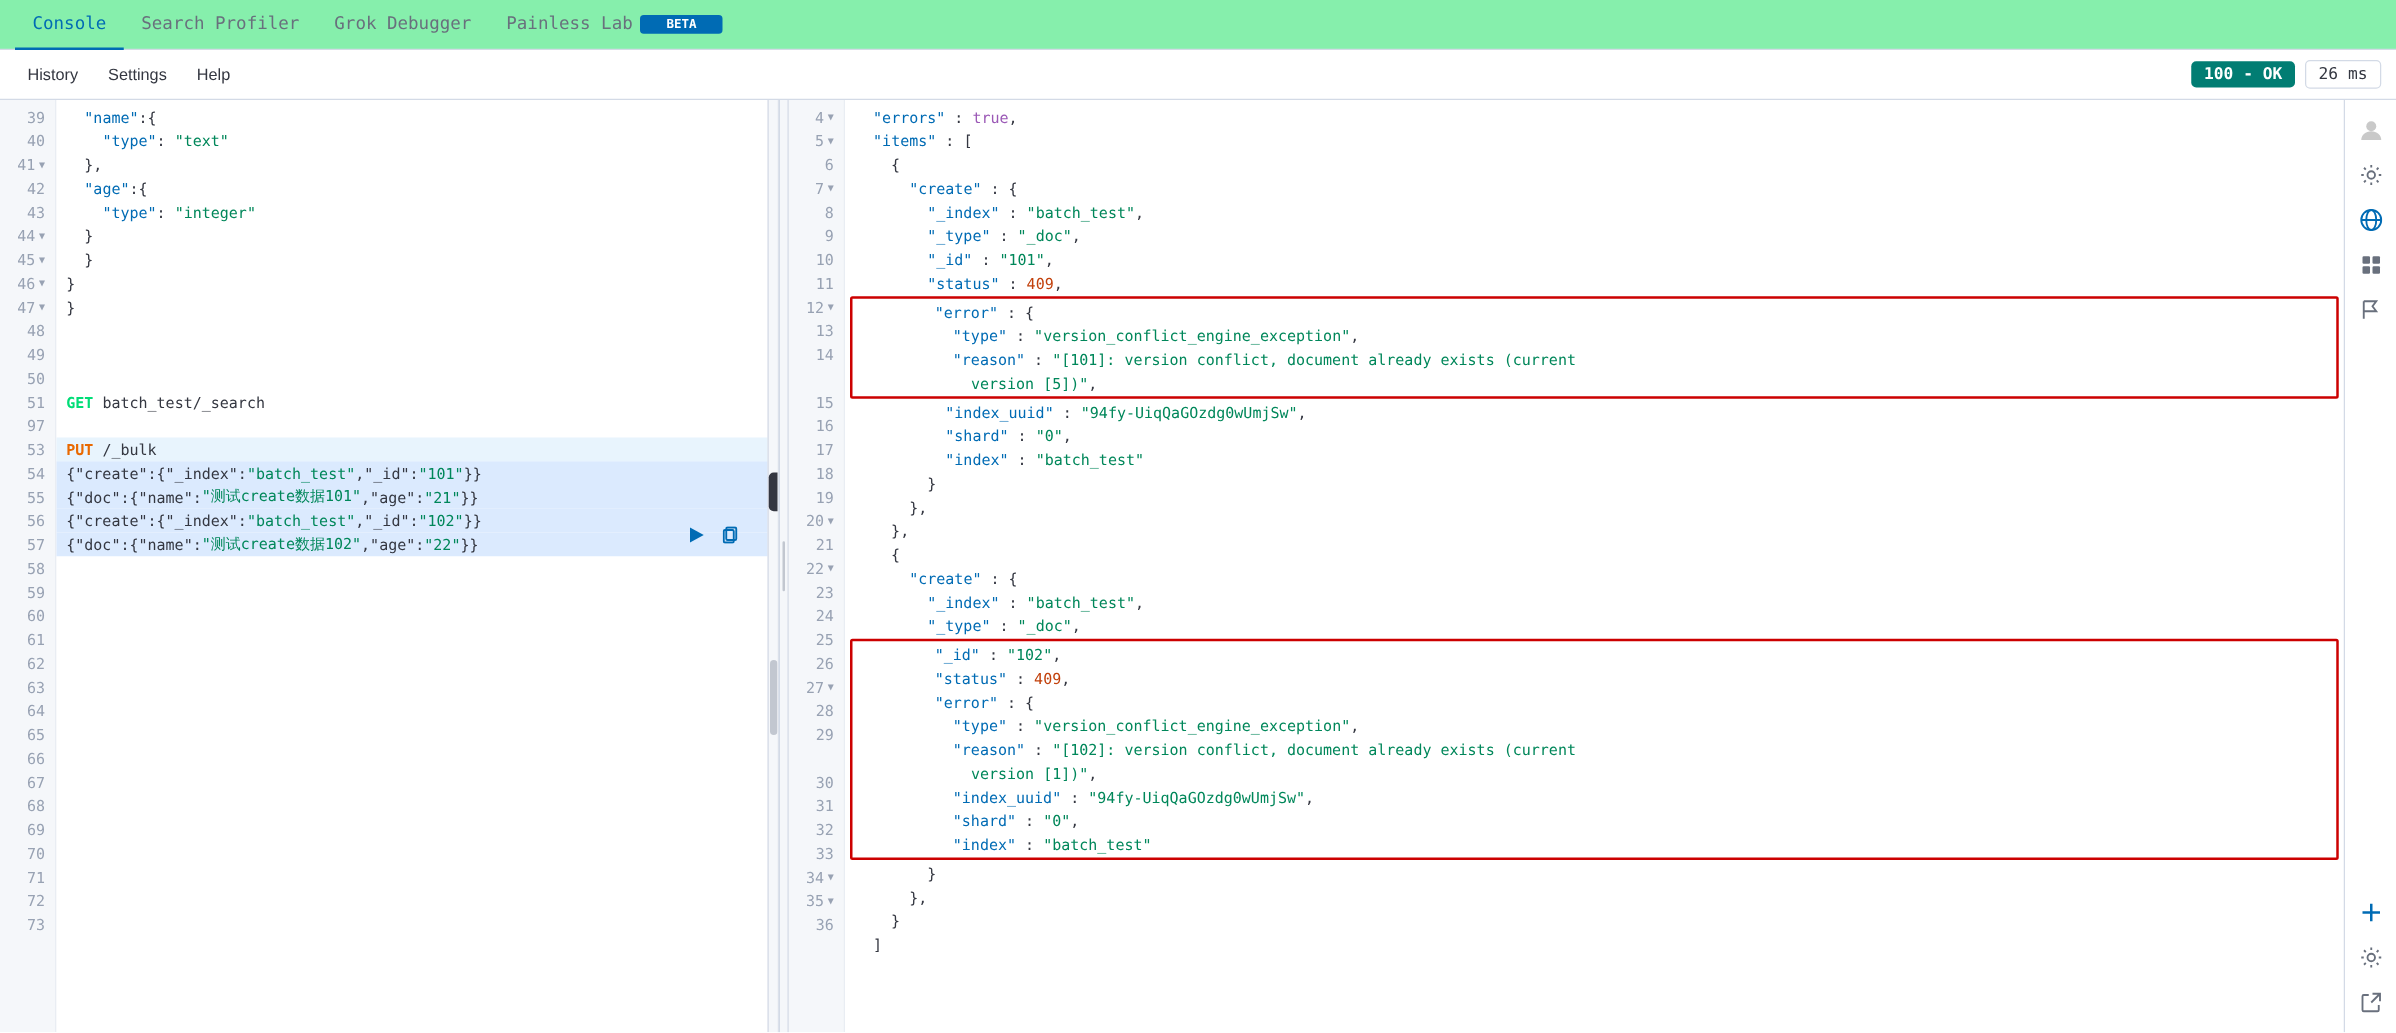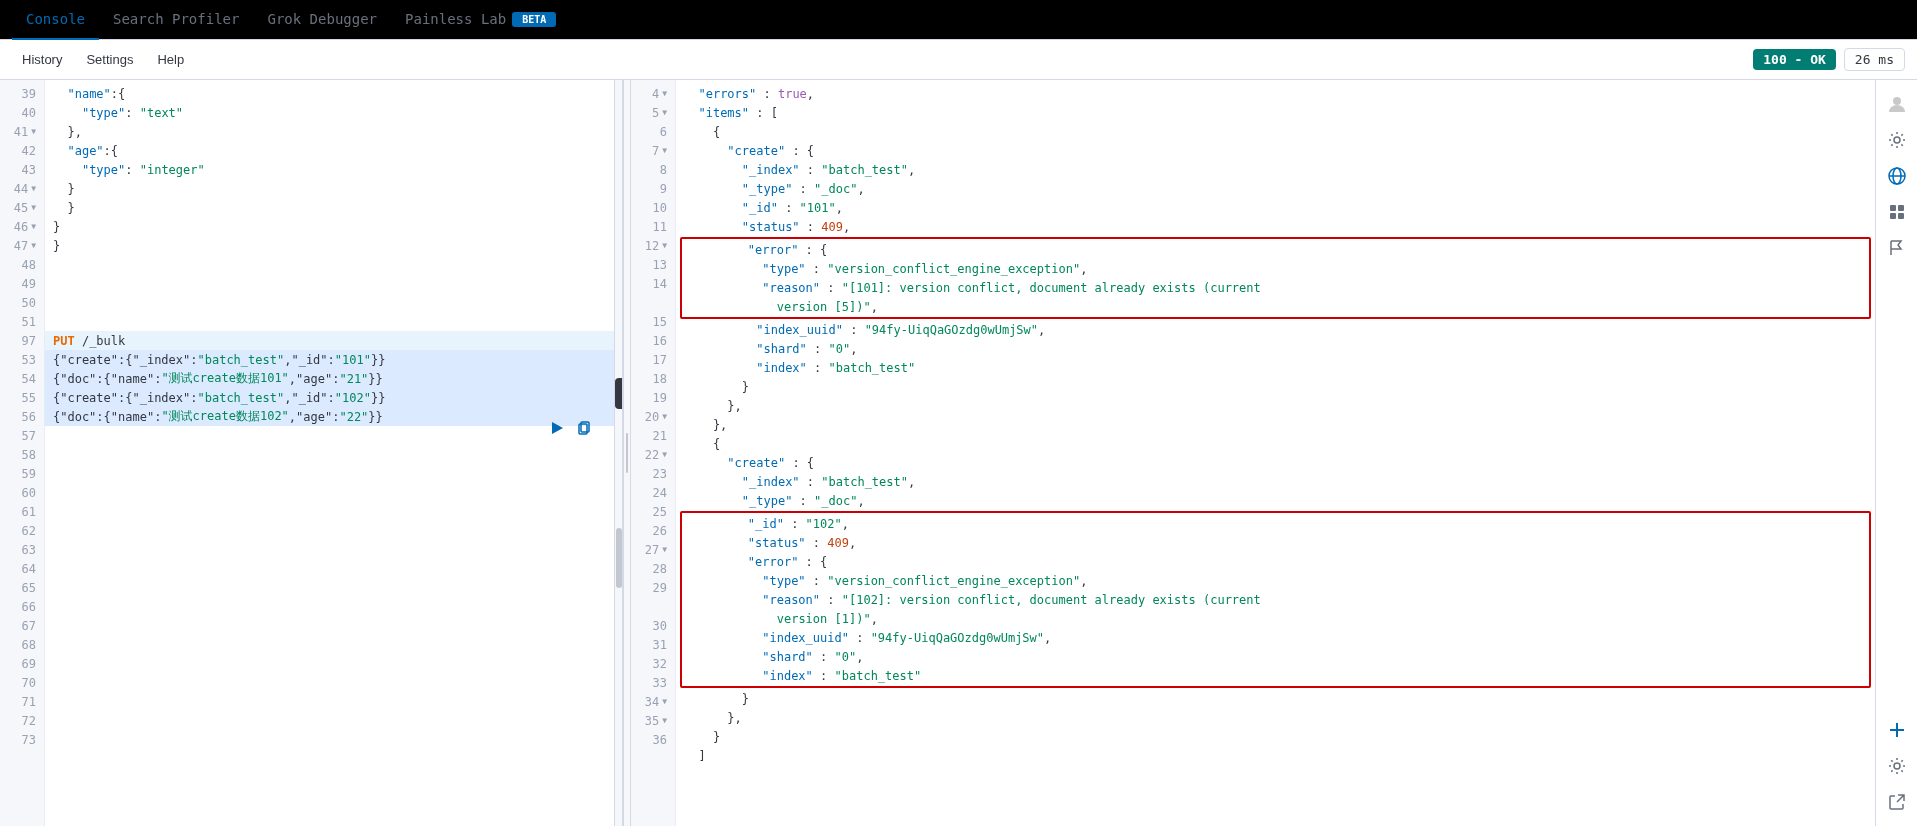--- a/index.html
+++ b/index.html
@@ -3,21 +3,21 @@
   <meta charset="utf-8">
   <style>
     * { margin: 0; padding: 0; box-sizing: border-box; }
     body { font-family: 'Consolas', 'Monaco', monospace; font-size: 13px; background: #fff; color: #343741; overflow: hidden; width: 1917px; height: 826px; display: flex; flex-direction: column; }
 
     
     .top-nav {
       display: flex;
       align-items: center;
       border-bottom: 1px solid #d3dae6;
-      background: #000000;
+      background: #86efac;
       padding: 0 12px;
       height: 40px;
       flex-shrink: 0;
     }
     .top-nav-tab {
       padding: 0 14px;
       height: 40px;
       display: flex;
       align-items: center;
       cursor: pointer;
@@ -28,21 +28,21 @@
     }
     .top-nav-tab.active {
       color: #006bb4;
       border-bottom: 2px solid #006bb4;
       font-weight: 500;
     }
     .beta-badge {
       background: #006bb4;
       color: #fff;
       font-size: 10px;
-      padding: 2px 10px;
+      padding: 2px 21px;
       border-radius: 3px;
       margin-left: 6px;
       font-weight: 600;
     }
 
     
     .secondary-nav {
       display: flex;
       align-items: center;
       padding: 0 12px;
@@ -377,20 +377,21 @@
         <div class="code-line"><span class="punc">  },</span></div>
         <div class="code-line"><span class="punc">  </span><span class="key">"age"</span><span class="punc">:{</span></div>
         <div class="code-line"><span class="punc">    </span><span class="key">"type"</span><span class="punc">: </span><span class="str">"integer"</span></div>
         <div class="code-line"><span class="punc">  }</span></div>
         <div class="code-line"><span class="punc">  }</span></div>
         <div class="code-line"><span class="punc">}</span></div>
         <div class="code-line"><span class="punc">}</span></div>
         <div class="code-line">&nbsp;</div>
         <div class="code-line">&nbsp;</div>
         <div class="code-line">&nbsp;</div>
+        <div class="code-line"><span class="kw-get">GET</span><span class="url"> batch_test/_search</span></div>
         <div class="code-line">&nbsp;</div>
         <div class="code-line active-line"><span class="kw-put">PUT</span><span class="url"> /_bulk</span></div>
         <div class="code-line selected-block"><span class="punc">{"create":{"_index":</span><span class="str">"batch_test"</span><span class="punc">,"_id":</span><span class="str">"101"</span><span class="punc">}}</span></div>
         <div class="code-line selected-block"><span class="punc">{"doc":{"name":</span><span class="str">"测试create数据101"</span><span class="punc">,"age":</span><span class="str">"21"</span><span class="punc">}}</span></div>
         <div class="code-line selected-block"><span class="punc">{"create":{"_index":</span><span class="str">"batch_test"</span><span class="punc">,"_id":</span><span class="str">"102"</span><span class="punc">}}</span></div>
         <div class="code-line selected-block"><span class="punc">{"doc":{"name":</span><span class="str">"测试create数据102"</span><span class="punc">,"age":</span><span class="str">"22"</span><span class="punc">}}</span></div>
         <div class="code-line">&nbsp;</div>
         <div class="code-line">&nbsp;</div>
         <div class="code-line">&nbsp;</div>
         <div class="code-line">&nbsp;</div>

